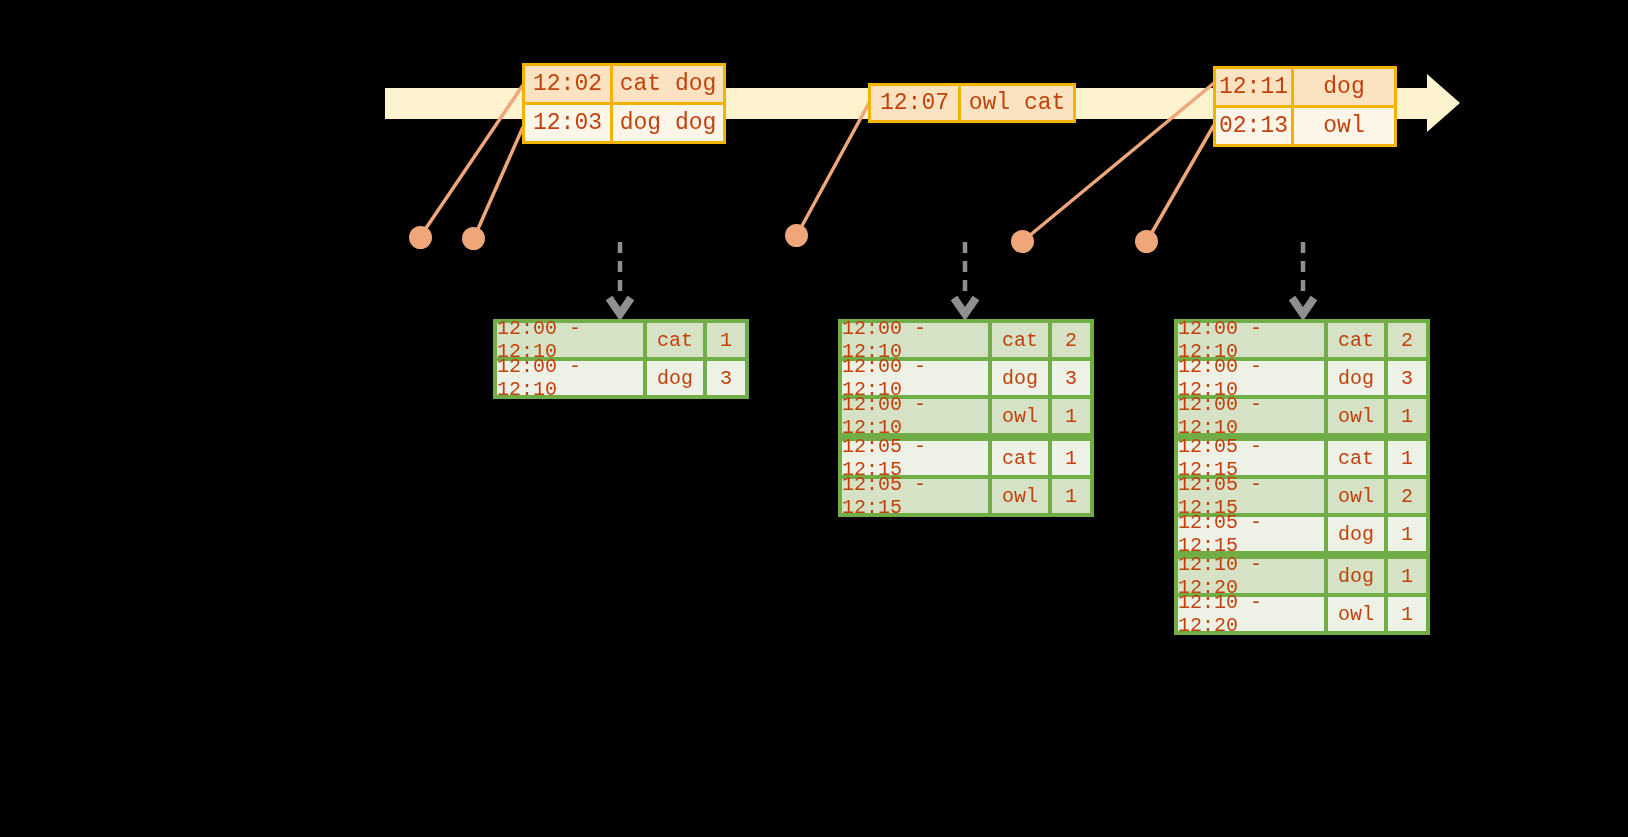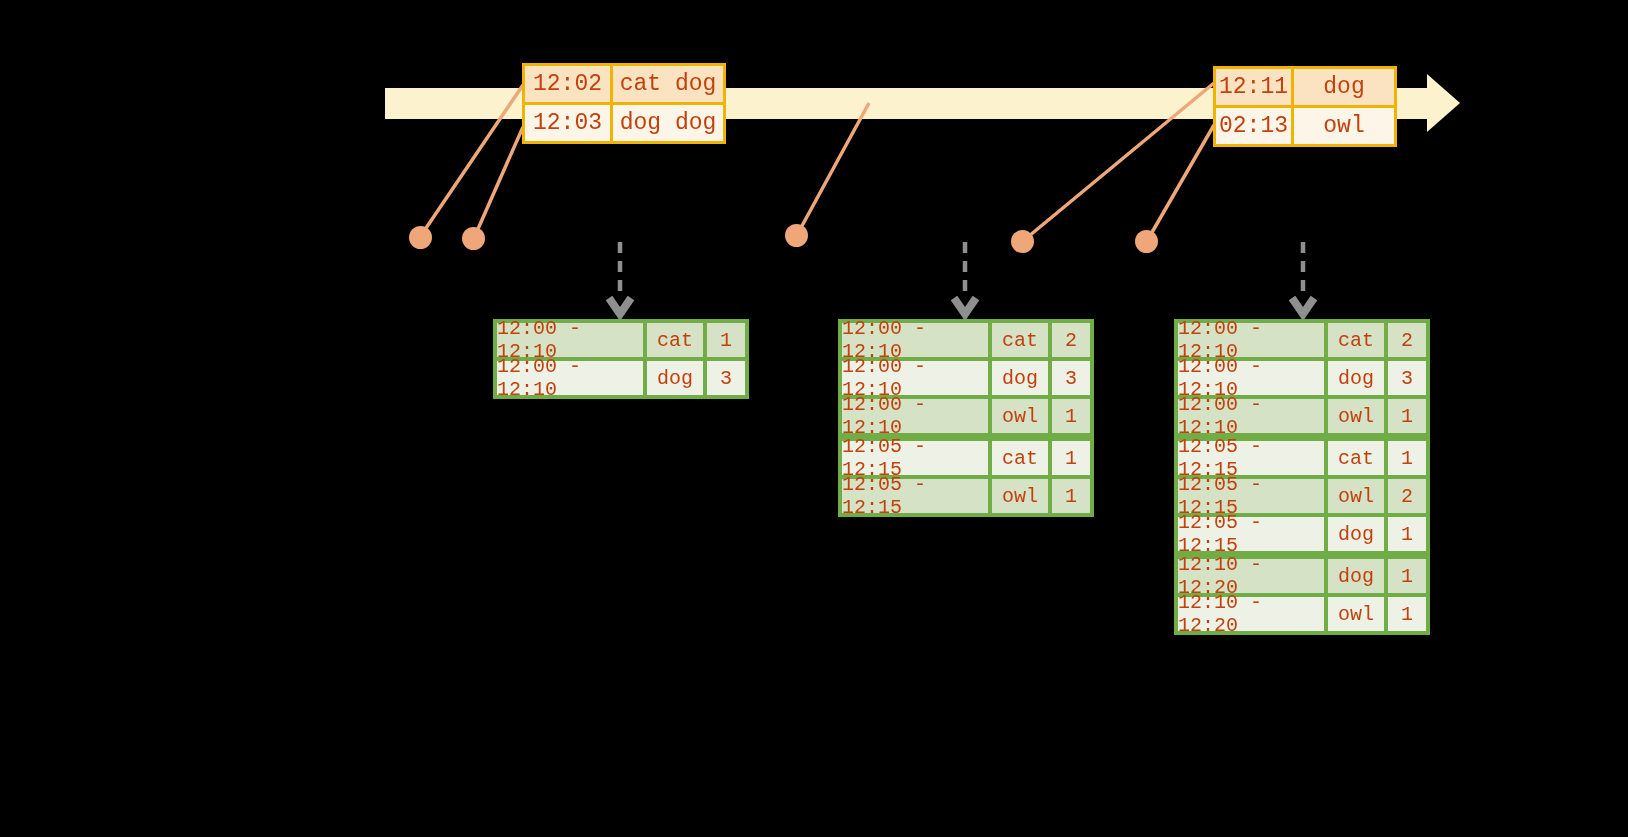--- a/index.html
+++ b/index.html
@@ -107,20 +107,24 @@
     <polyline points="1292,298 1303,314 1314,298" fill="none" stroke="#8f8f8f" stroke-width="8"></polyline>
   </svg>
 
   <div class="etable" id="etable-1">
     <div class="ecell ecell-peach">12:02</div>
     <div class="ecell ecell-peach">cat dog</div>
     <div class="ecell ecell-cream">12:03</div>
     <div class="ecell ecell-cream">dog dog</div>
   </div>
 
+  <div class="etable" id="etable-2">
+    <div class="ecell ecell-peach">12:07</div>
+    <div class="ecell ecell-peach">owl cat</div>
+  </div>
 
   <div class="etable" id="etable-3">
     <div class="ecell ecell-peach">12:11</div>
     <div class="ecell ecell-peach">dog</div>
     <div class="ecell ecell-cream">02:13</div>
     <div class="ecell ecell-cream">owl</div>
   </div>
 
   <div class="dot" style="left:409px; top:226px;"></div>
   <div class="dot" style="left:462px; top:227px;"></div>

